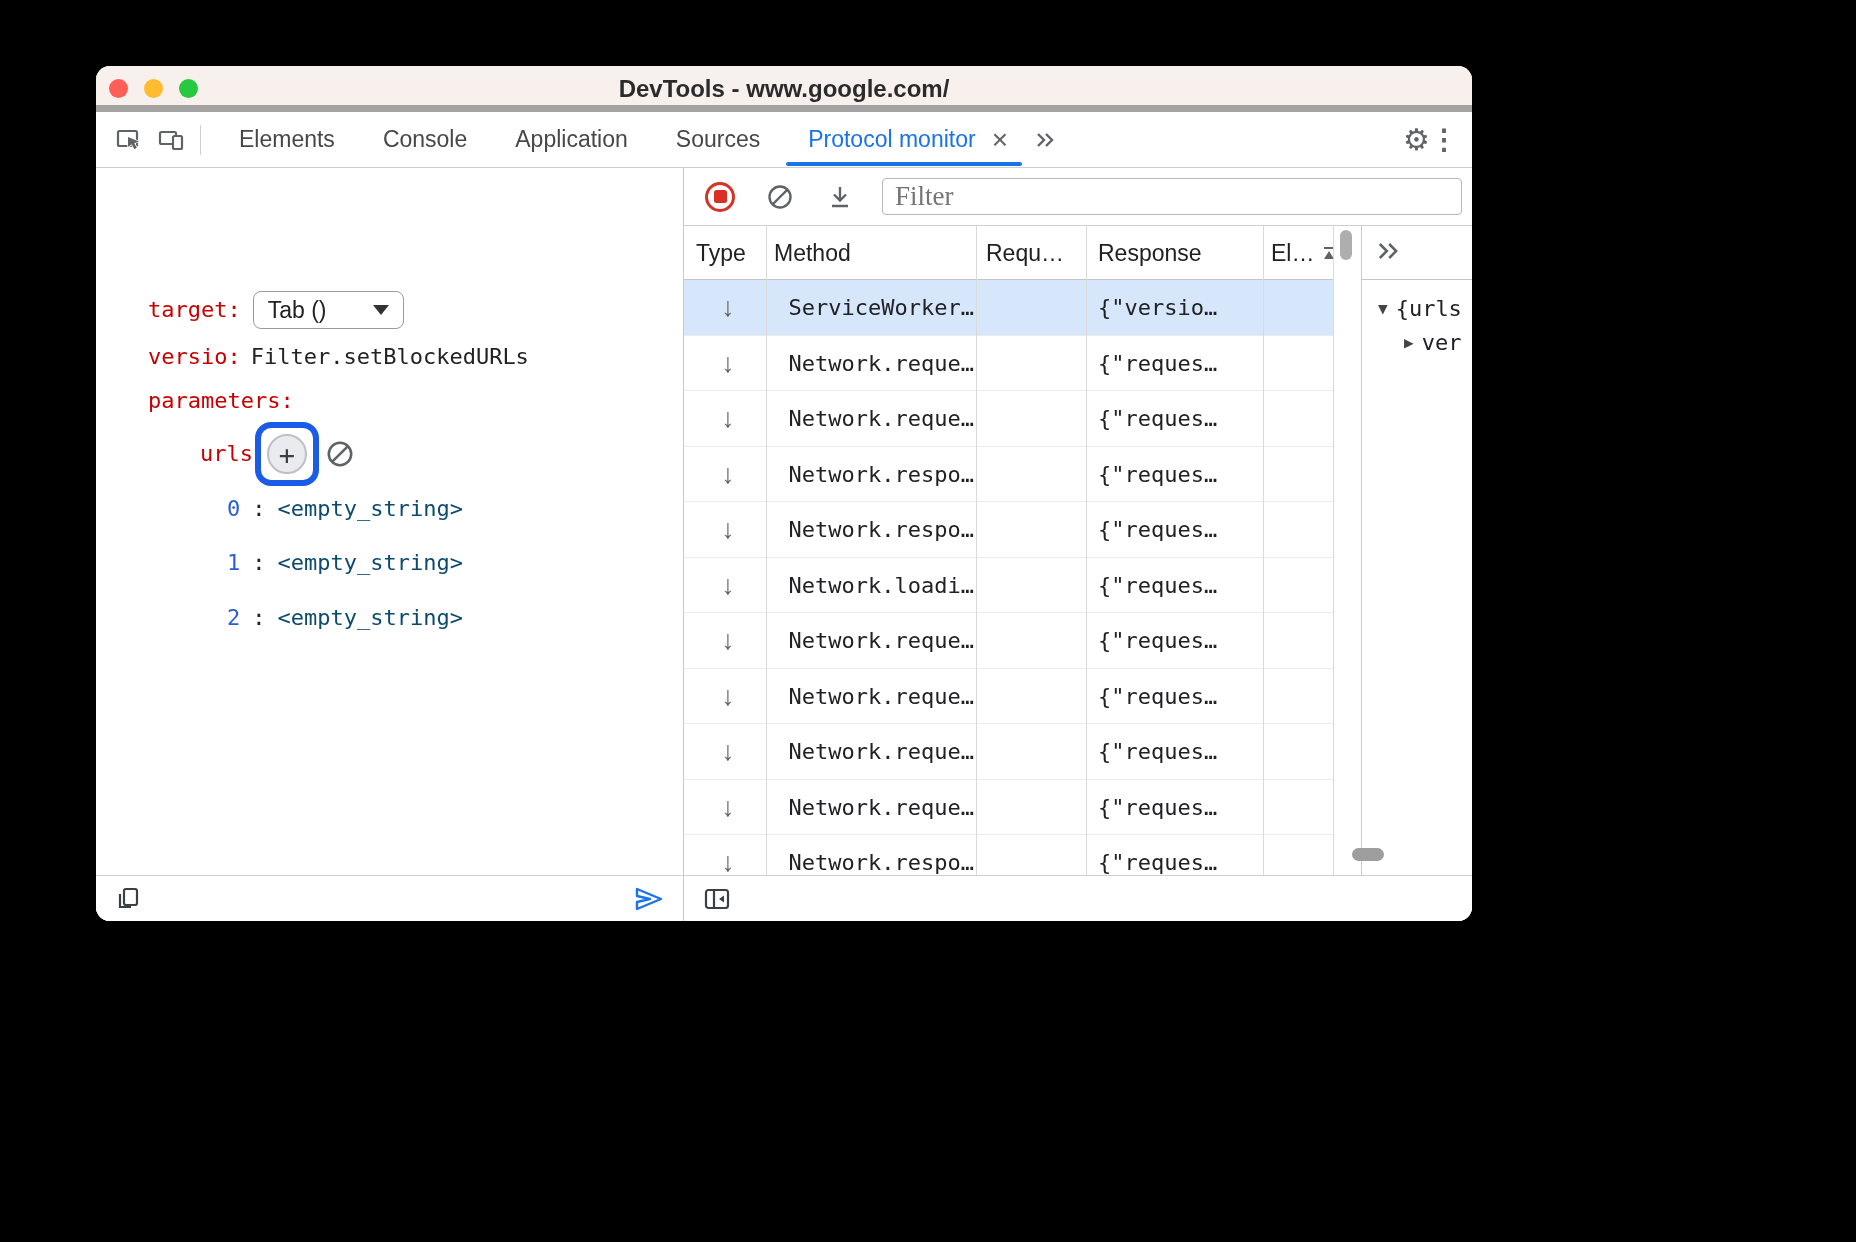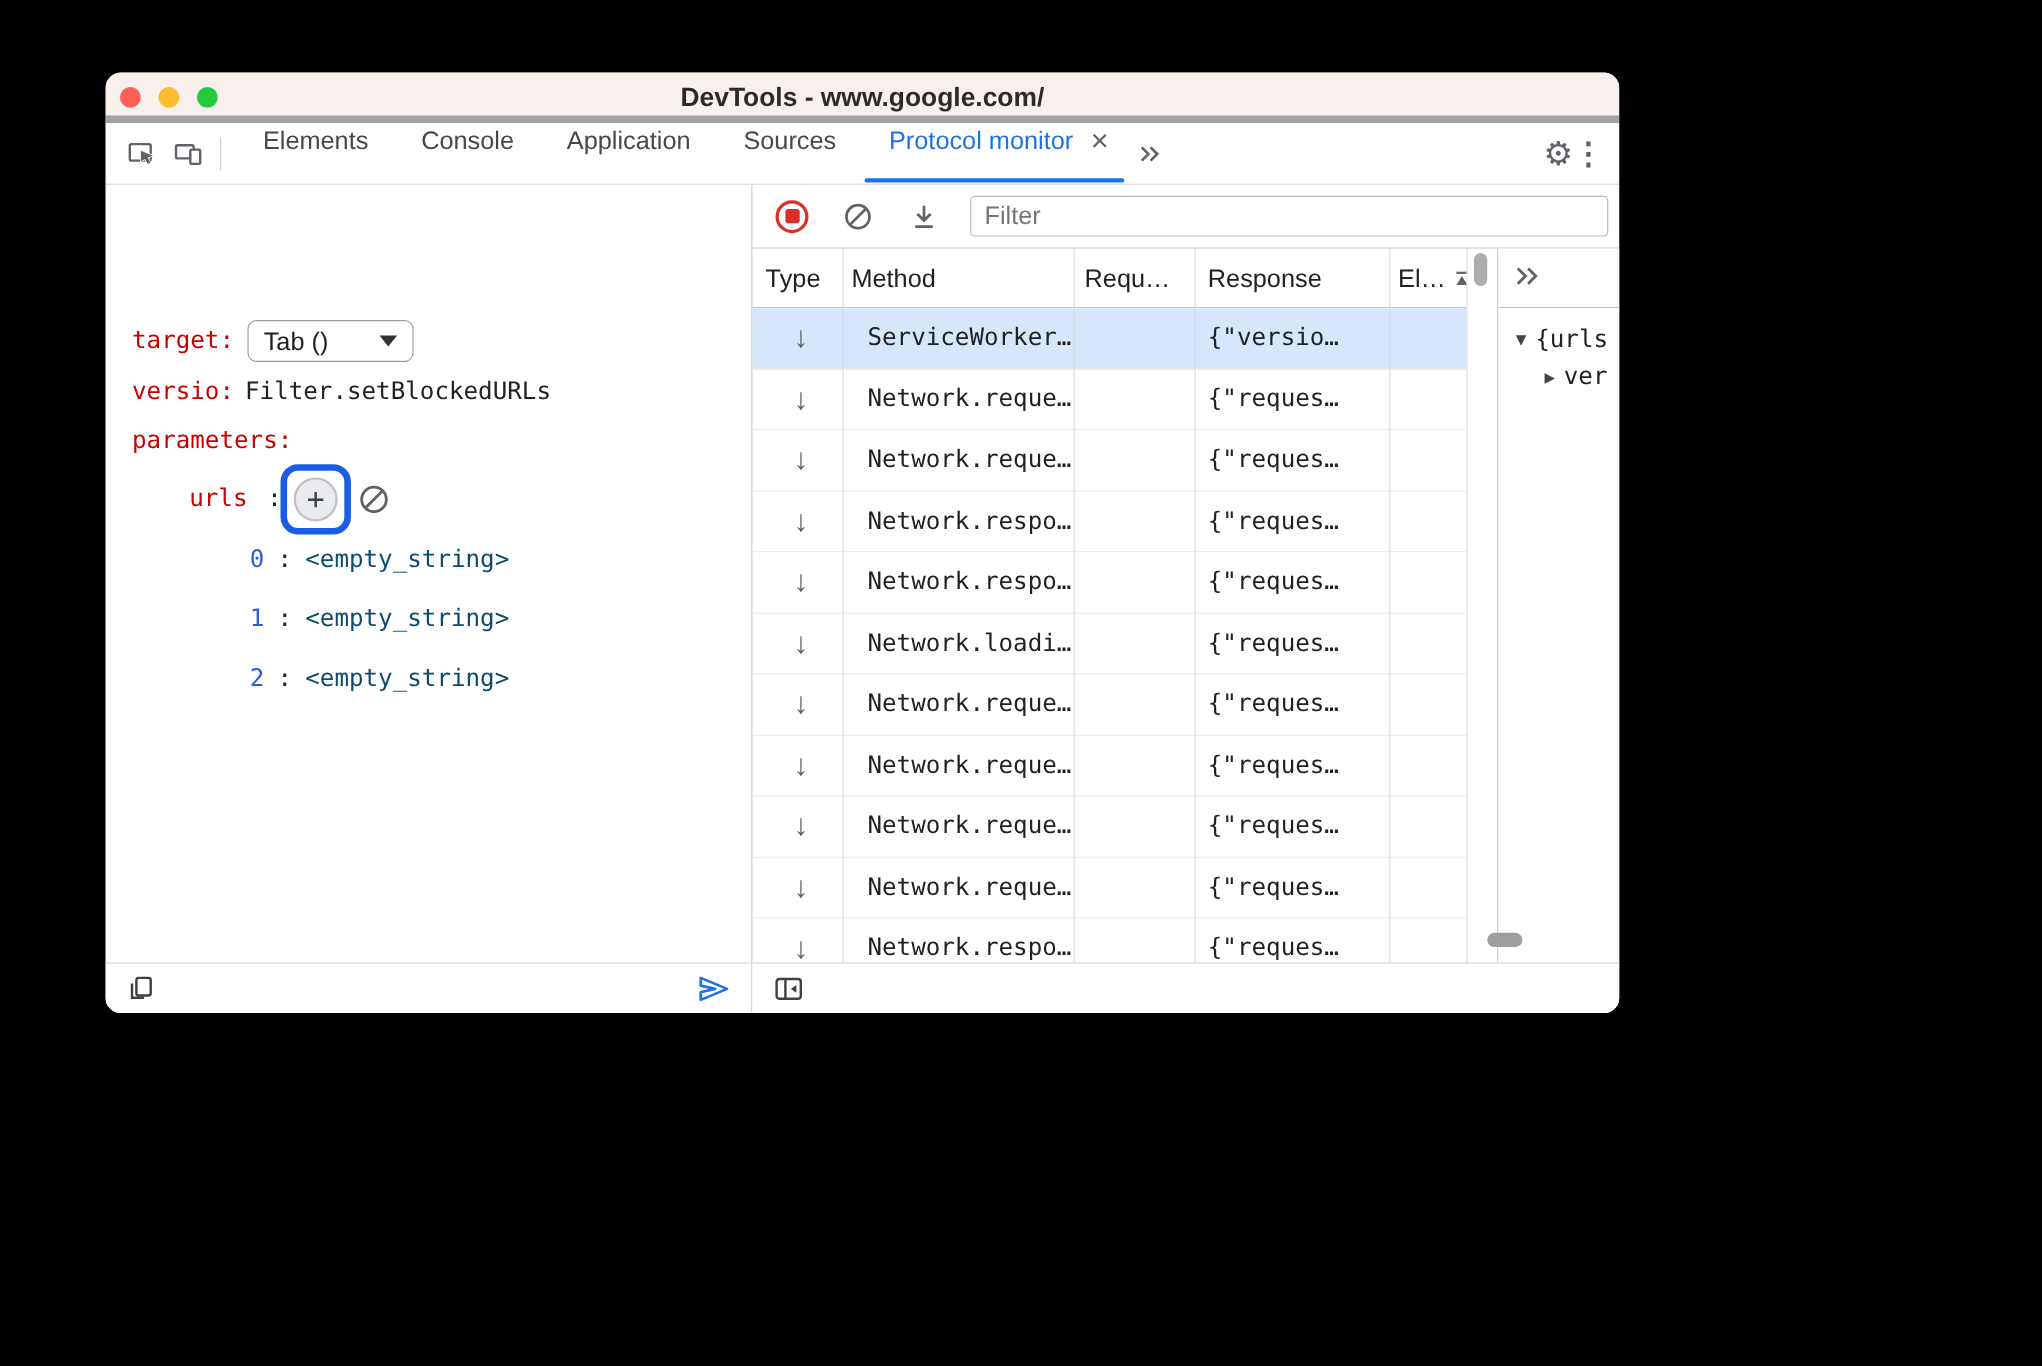--- a/index.html
+++ b/index.html
@@ -21,34 +21,34 @@
   .tl.red { background:#ff5f57; } .tl.yellow { background:#febc2e; } .tl.green { background:#27c93f; }
   .win-title { position:absolute; left:0; right:0; top:0; height:46px; line-height:46px;
     text-align:center; font-size:24px; font-weight:bold; color:#2b2b2b; }
 
   
   .tabstrip { position:absolute; left:0; top:46px; width:1376px; height:56px; background:#fff;
     border-bottom:1px solid #cfcfcf; display:flex; align-items:center; padding:0 14px 0 12px; }
   .icon-btn { width:42px; height:44px; display:flex; align-items:center; justify-content:center;
     background:none; border:none; cursor:pointer; }
   .strip-sep { width:1px; height:30px; background:#cfcfcf; margin:0 14px 0 8px; }
-  .tab { height:52px; display:flex; align-items:flex-start; padding:0 24px; font-size:23px;
+  .tab { height:52px; display:flex; align-items:center; padding:0 24px; font-size:23px;
     color:#474747; cursor:pointer; white-space:nowrap; }
   .tab.active { color:#1a73e8; position:relative; gap:16px; padding-right:16px; }
   .tab.active::after { content:""; position:absolute; left:2px; right:2px; bottom:0; height:4px;
     background:#1a73e8; border-radius:2px; }
   .tab-close { font-size:28px; color:#5f6368; line-height:1; background:none; border:none; cursor:pointer; }
   .spacer { flex:1; }
   .glyph-btn { background:none; border:none; cursor:pointer; color:#5f6368; }
   .gear { font-size:30px; } .kebab { font-size:28px; font-weight:bold; letter-spacing:0; }
 
   
   .left-pane { position:absolute; left:0; top:102px; width:587px; height:753px; background:#fff; }
   .code { font-family:"DejaVu Sans Mono", monospace; font-size:22px; white-space:nowrap; }
-  .kw { color:#c80000; }
+  .kw { color:#c80000;margin-left:28px; }
   .val { color:#222; }
   .idx { color:#2b5cd9; }
   .muted { color:#0c4a6e; }
   .code-line { position:absolute; height:32px; line-height:32px; display:flex; align-items:center; }
   .line-target { left:24px; top:122px; height:40px; }
   .line-command { left:24px; top:173px; }
   .line-params { left:24px; top:217px; }
   .line-urls { left:76px; top:270px; }
   .item-0 { left:131px; top:325px; }
   .item-1 { left:131px; top:379px; }
@@ -79,21 +79,21 @@
     border-left:1px solid #c9c9c9; background:#fff; }
 
   .mon-toolbar { position:absolute; left:0; top:0; width:789px; height:58px;
     border-bottom:1px solid #cfcfcf; display:flex; align-items:center; padding-left:16px; gap:20px; }
   .mon-btn { width:40px; height:40px; background:none; border:none; cursor:pointer;
     display:flex; align-items:center; justify-content:center; flex:none; }
   .record-ring { width:30px; height:30px; border:3.5px solid #d93025; border-radius:50%;
     display:flex; align-items:center; justify-content:center; }
   .record-sq { width:13px; height:13px; background:#d93025; border-radius:2.5px; }
   .filter-input { flex:1; height:37px; margin:0 11px 0 2px; border:1.5px solid #b9b9b9;
-    border-radius:4px; font-size:23px; padding:0 12px; color:#333; outline:none; }
+    border-radius:4px; font-size:27px; padding:0 12px; color:#333; outline:none;font-family:Liberation Serif, serif; }
   .filter-input::placeholder { color:#757575; }
 
   .grid-header { position:absolute; left:0; top:58px; width:649px; height:54px;
     border-bottom:1px solid #c6c6c6; font-size:23px; color:#202124; }
   .hcell { position:absolute; top:0; height:54px; display:flex; align-items:center; gap:6px; cursor:pointer; }
   .h-type { left:12px; } .h-method { left:90px; } .h-request { left:302px; }
   .h-response { left:414px; } .h-elapsed { left:587px; }
 
   .grid-rows { position:absolute; left:0; top:112px; width:649px; height:595px; overflow:hidden; }
   .row { position:relative; width:649px; height:55.5px; border-bottom:1px solid #ececec; cursor:pointer; }

